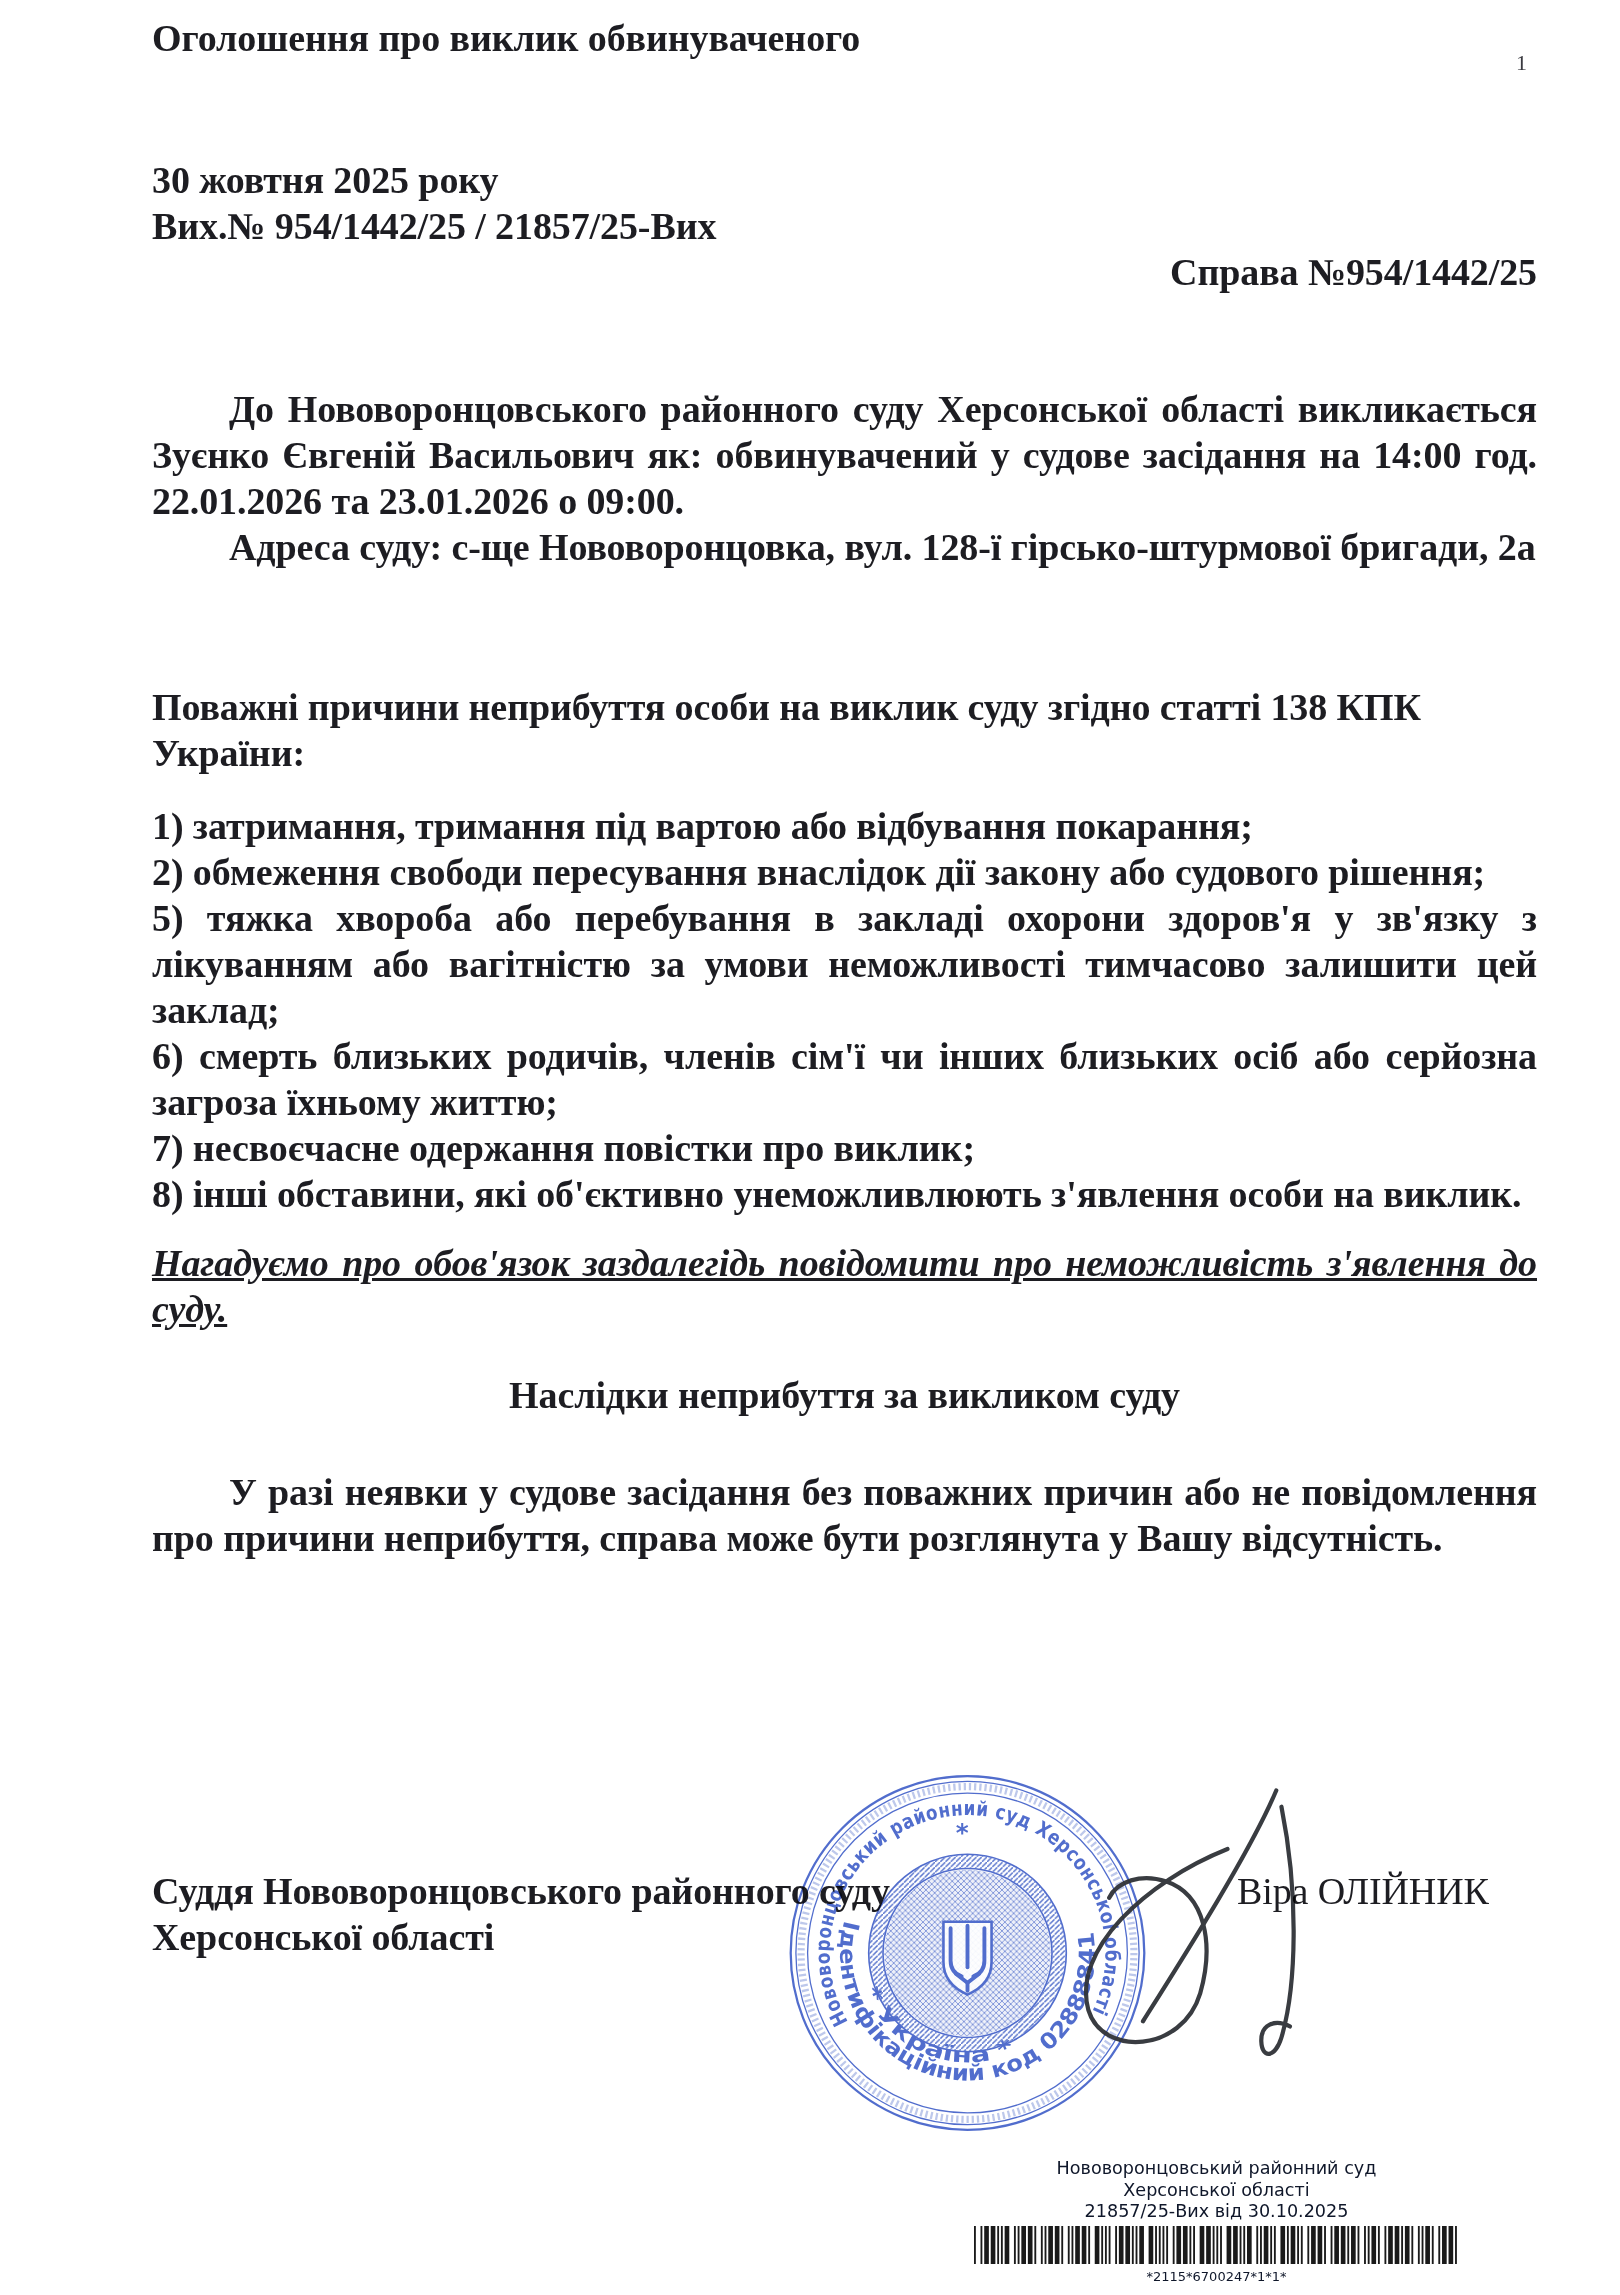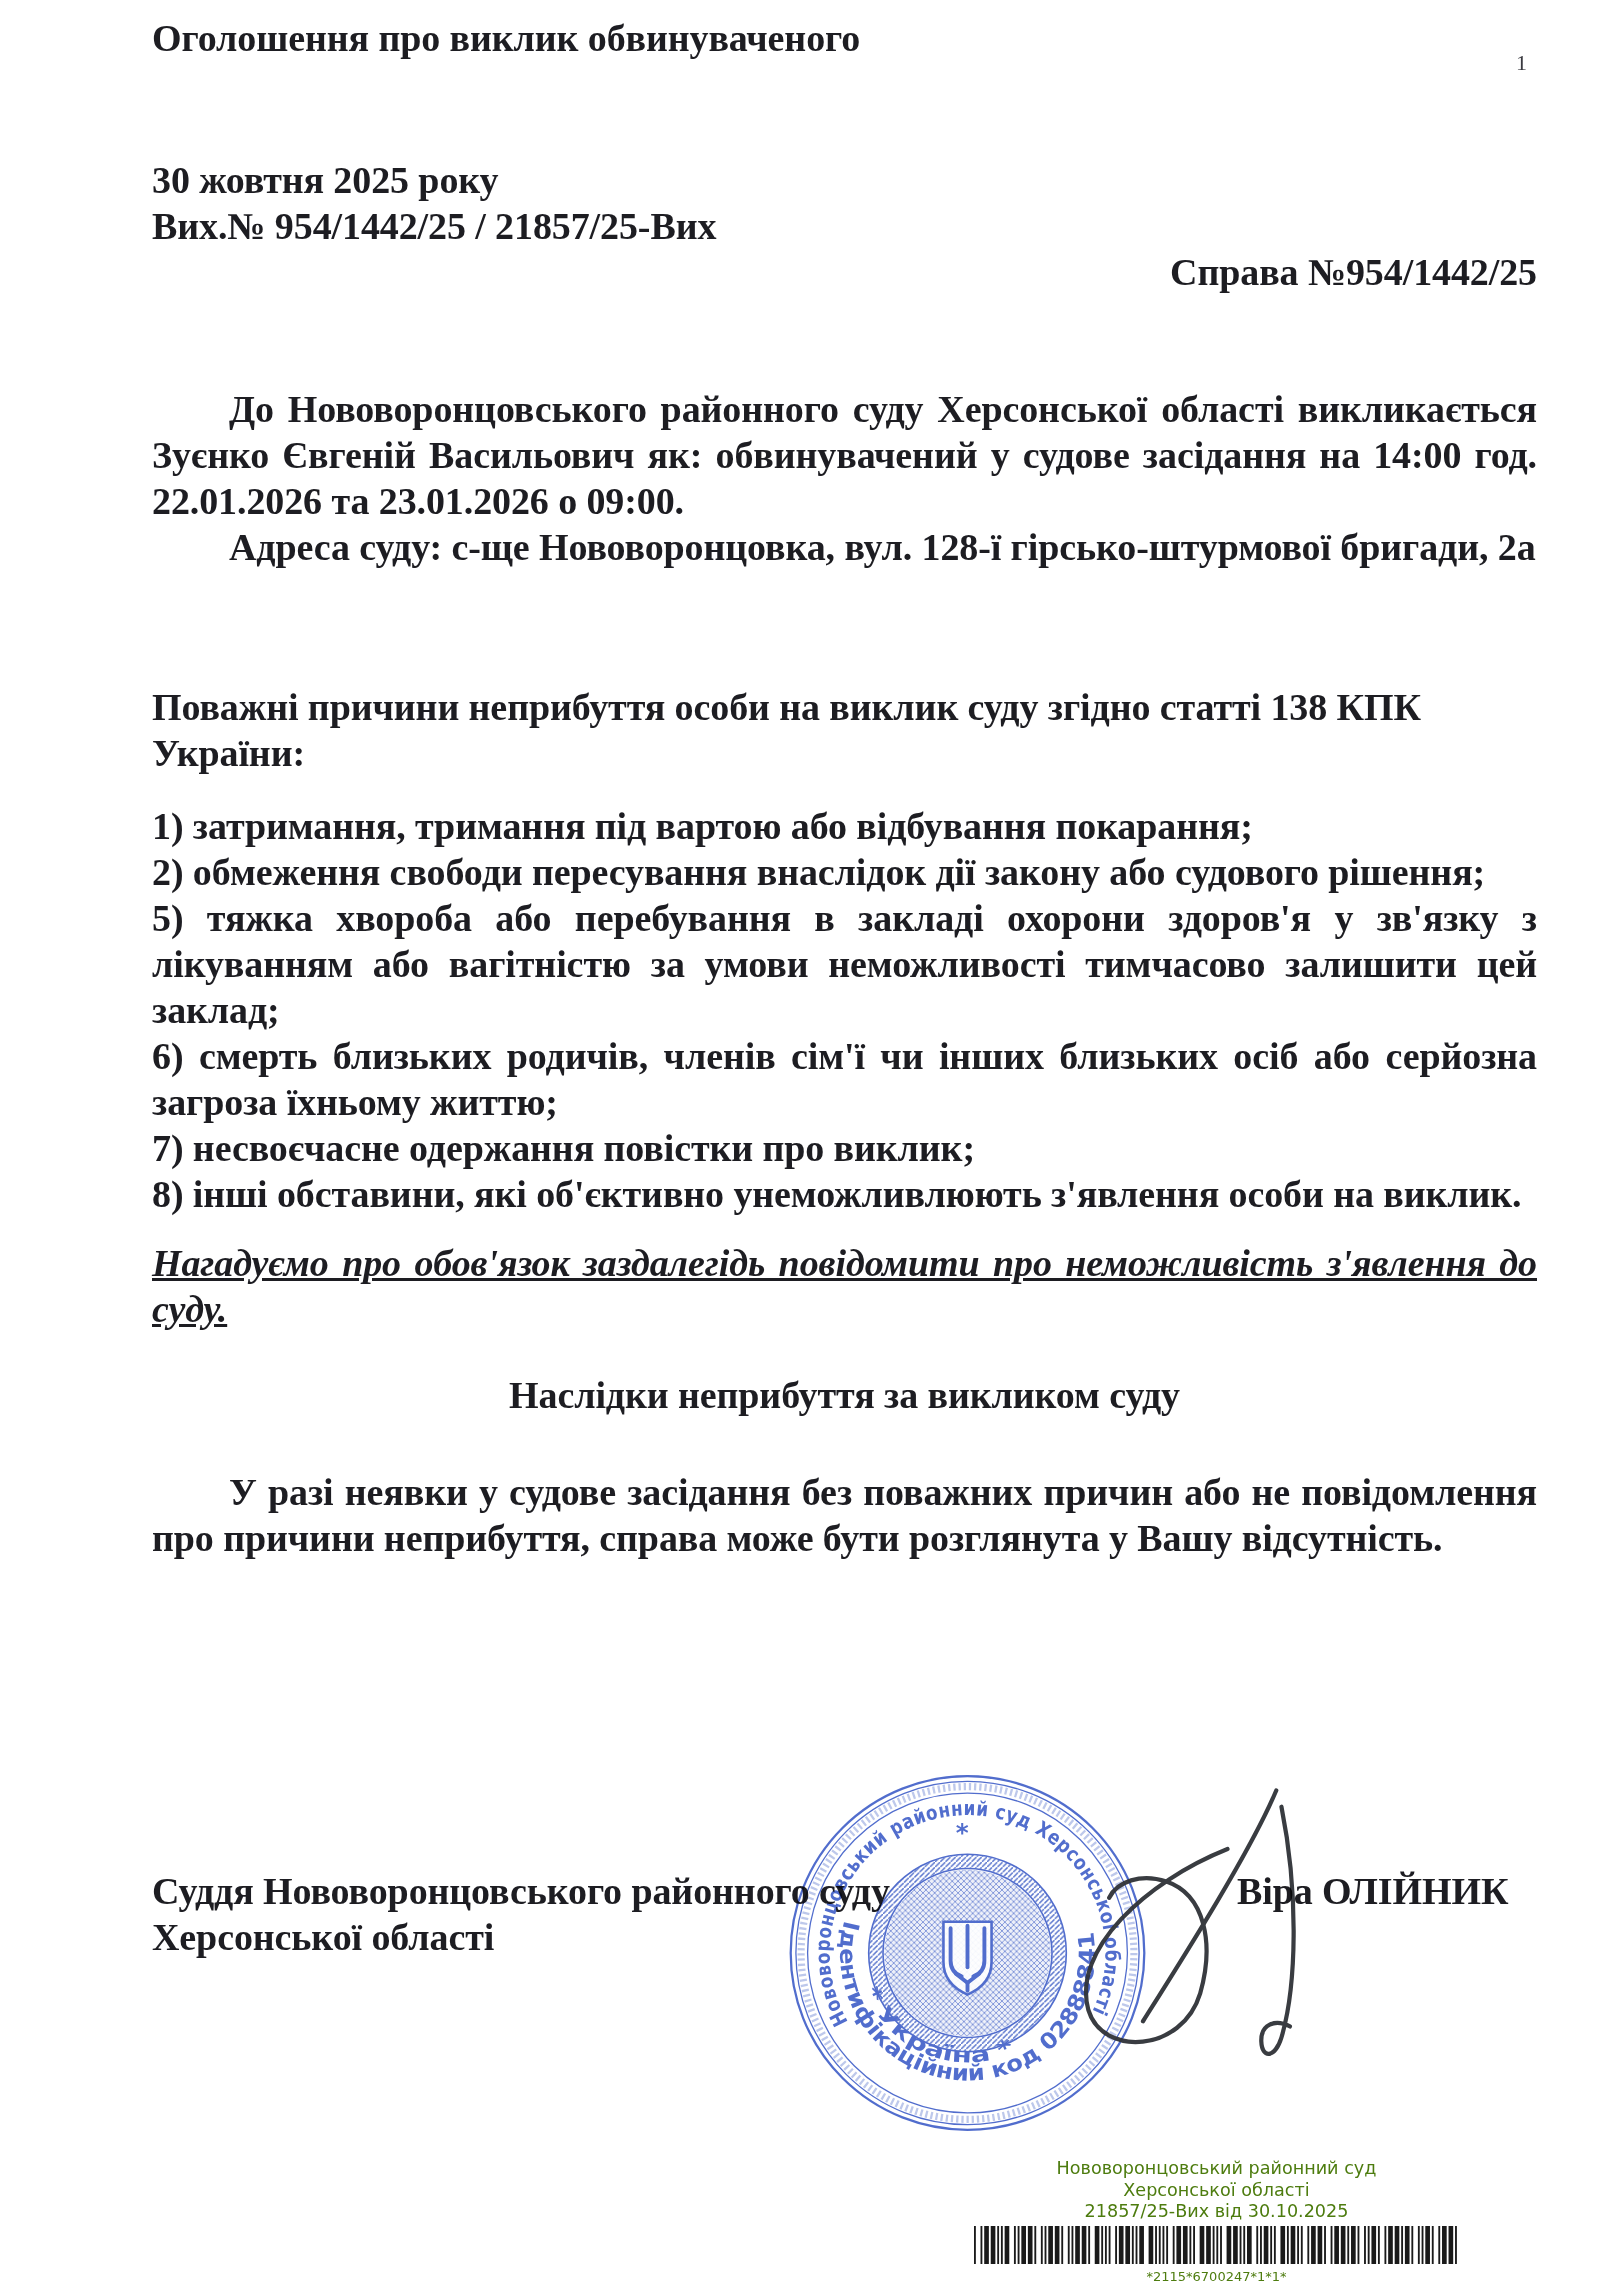--- a/index.html
+++ b/index.html
@@ -15,26 +15,26 @@
   .para{margin-top:91px;}
   .just{text-align:justify;}
   .indent{text-indent:77px;}
   .h-center{margin-top:114px;text-align:left;font-weight:bold;}
   .h-center2{margin-top:40px;text-align:center;font-weight:bold;}
   .list{margin-top:27px;}
   .list p{text-align:justify;}
   .note{margin-top:23px;font-weight:bold;font-style:italic;text-align:justify;text-decoration:underline;}
   .conseq{margin-top:51px;}
   .sig-judge{position:absolute;left:152px;top:1868px;width:911px;font-weight:bold;line-height:46px;}
-  .sig-name{position:absolute;left:1237px;top:1868px;font-weight:bold;line-height:46px;}
+  .sig-name{position:absolute;left:1237px;top:1868px;font-weight:normal;line-height:46px;}
   .stamp-wrap{position:absolute;left:727px;top:1732px;width:585px;height:455px;
               mix-blend-mode:multiply;pointer-events:none;}
   .footer{position:absolute;left:924px;top:2158px;width:585px;text-align:center;
           font-family:"DejaVu Sans","Liberation Sans",sans-serif;font-size:17.6px;line-height:21.5px;
-          color:#4d7c0f;letter-spacing:0;}
+          color:#0f172a;letter-spacing:0;}
   .barcode{display:block;margin:3.9px auto 0;width:485px;height:38px;fill:#1a1a1a;}
   .barcode-text{font-size:13px;line-height:22px;margin-top:1.3px;}
 </style>
 </head>
 <body>
 
 <div class="page">
 
   <div class="page-num">1</div>
 

